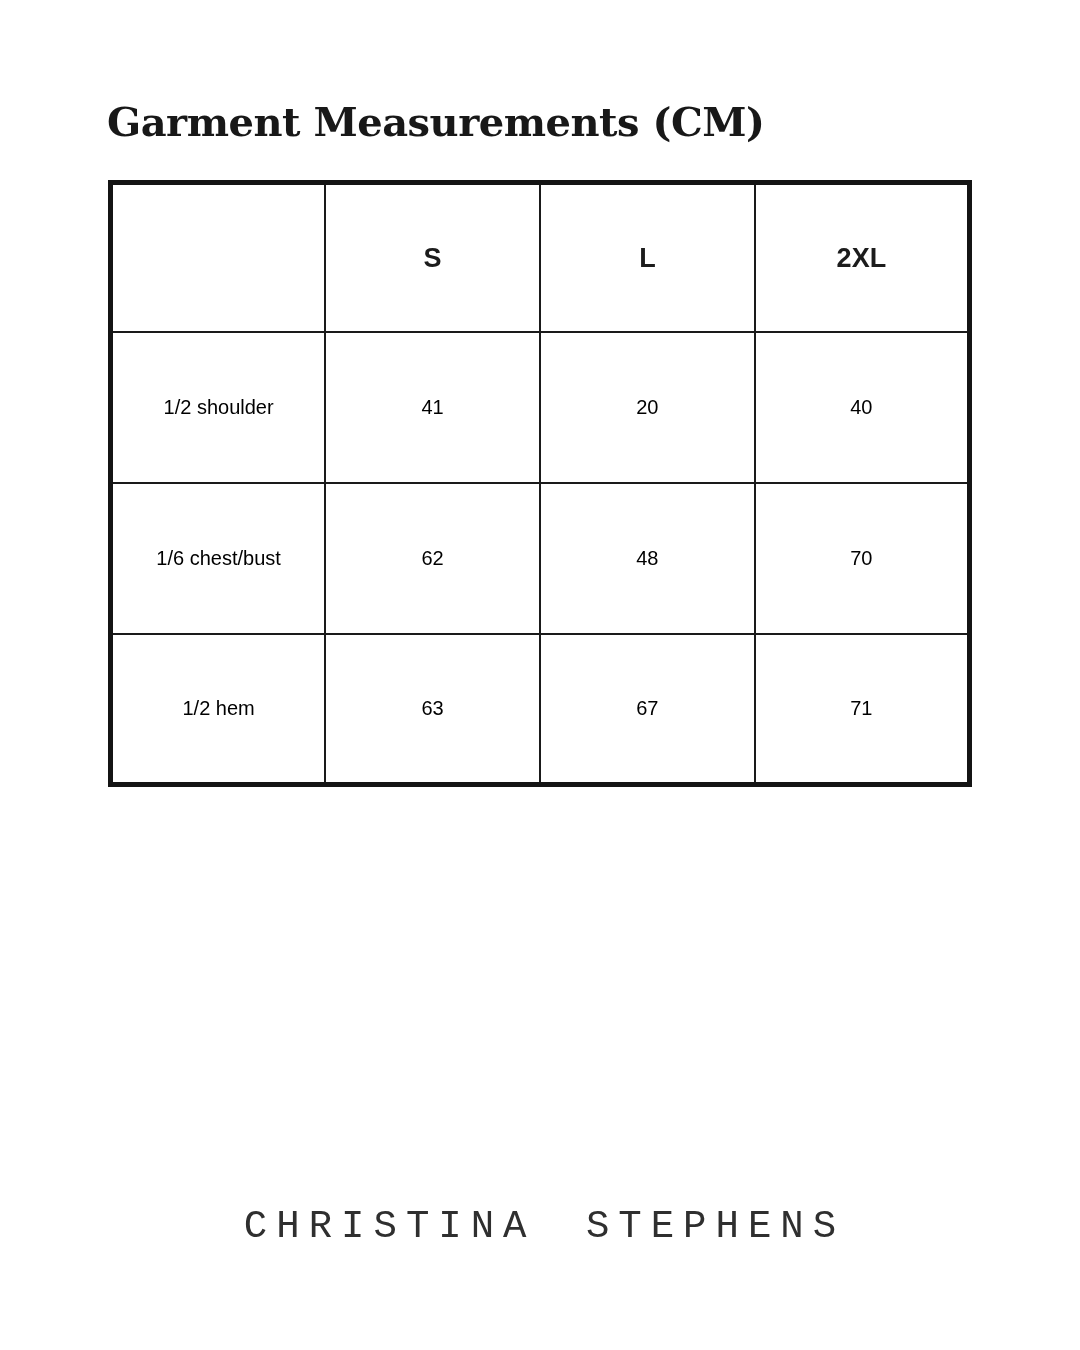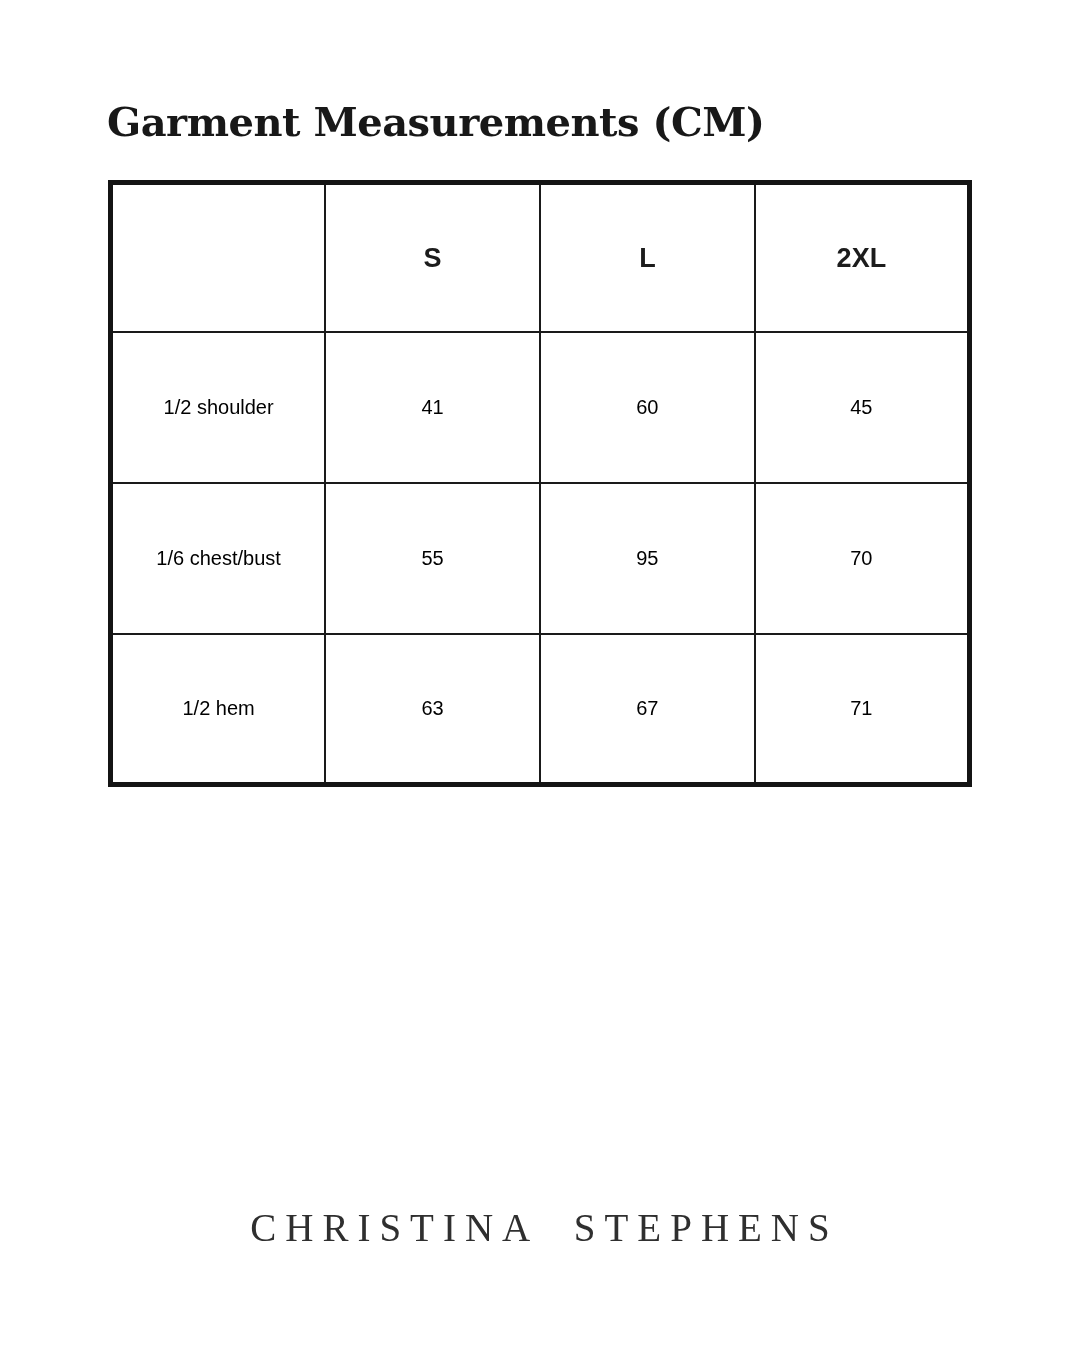--- a/index.html
+++ b/index.html
@@ -66,21 +66,21 @@
     font-size: 27px;
     color: #1c1c1c;
   }
 
   .brand-footer {
     position: absolute;
     left: 0;
     top: 1205px;
     width: 100%;
     text-align: center;
-    font-family: Liberation Serif, serif;
+    font-family: Liberation Mono, monospace;
     font-weight: 400;
     font-size: 39px;
     letter-spacing: 9px;
     word-spacing: 18px;
     color: #2f2f2f;
     
     padding-left: 9px;
   }
 </style>
 </head>
@@ -96,27 +96,27 @@
         <th></th>
         <th>S</th>
         <th>L</th>
         <th>2XL</th>
       </tr>
     </thead>
     <tbody>
       <tr>
         <td>1/2 shoulder</td>
         <td>41</td>
-        <td>60</td>
-        <td>45</td>
+        <td>20</td>
+        <td>40</td>
       </tr>
       <tr>
         <td>1/6 chest/bust</td>
-        <td>55</td>
-        <td>95</td>
+        <td>62</td>
+        <td>48</td>
         <td>70</td>
       </tr>
       <tr>
         <td>1/2 hem</td>
         <td>63</td>
         <td>67</td>
         <td>71</td>
       </tr>
     </tbody>
   </table>

